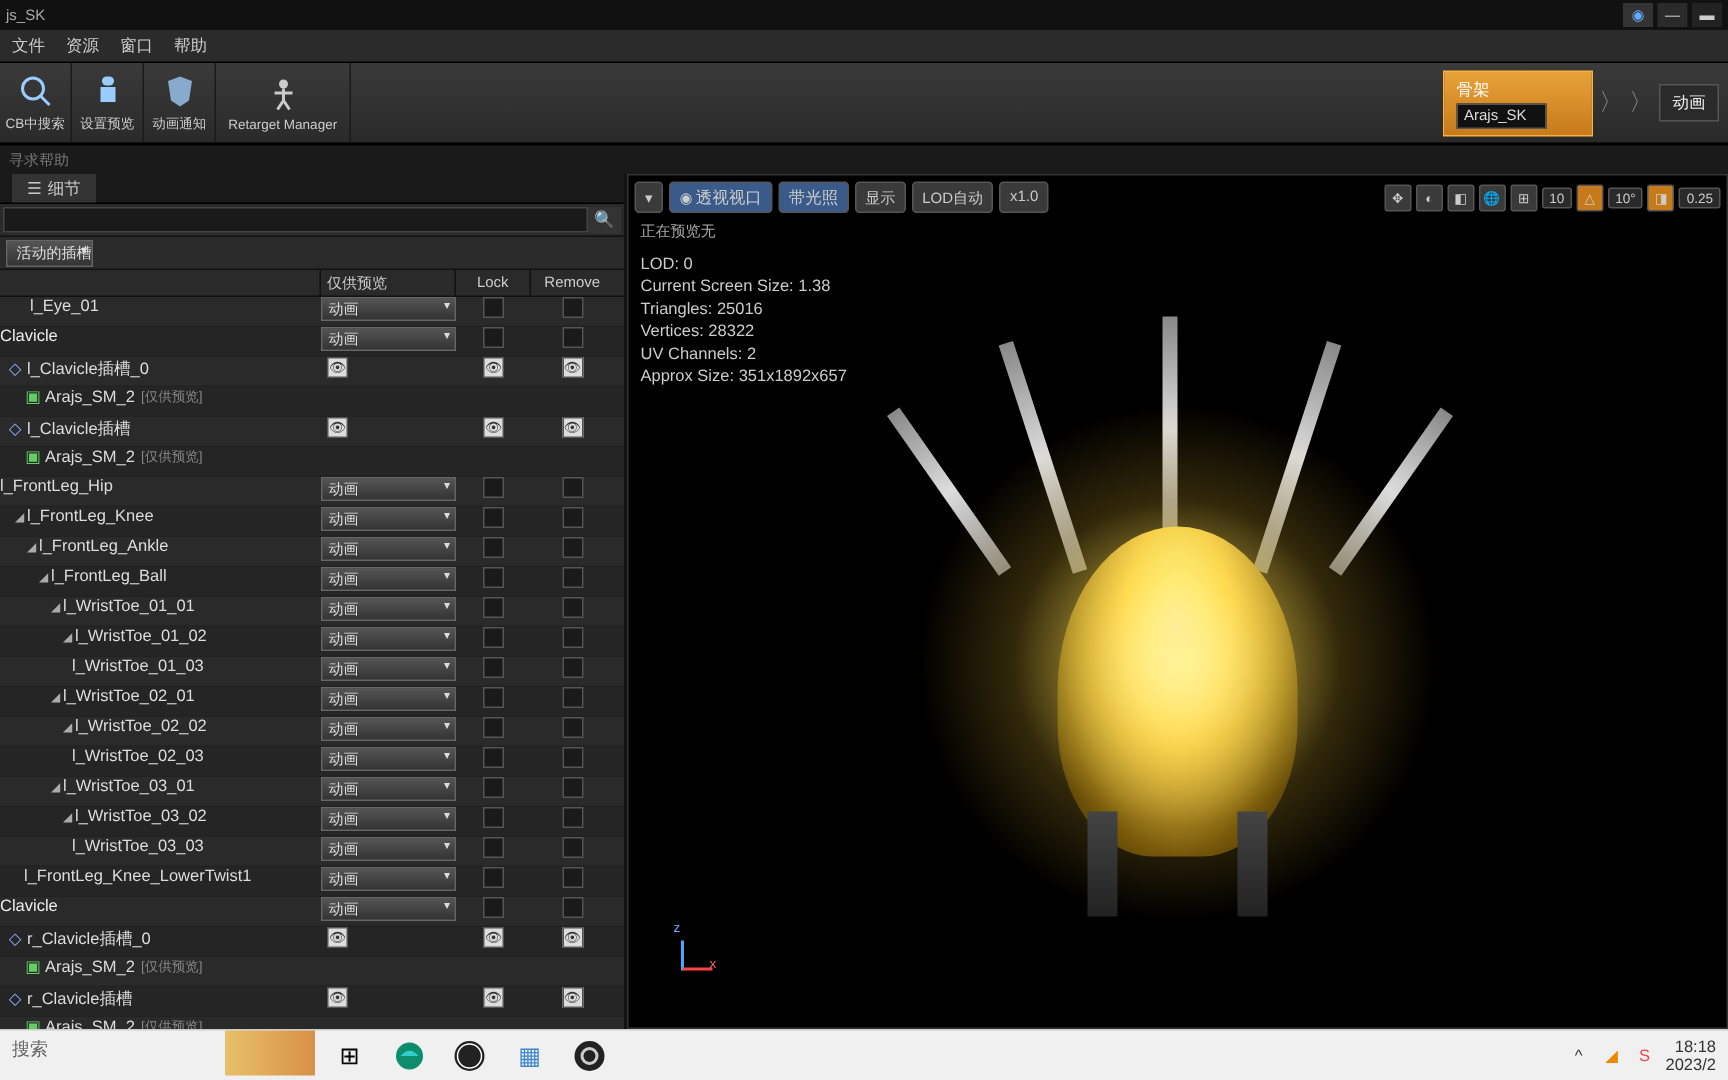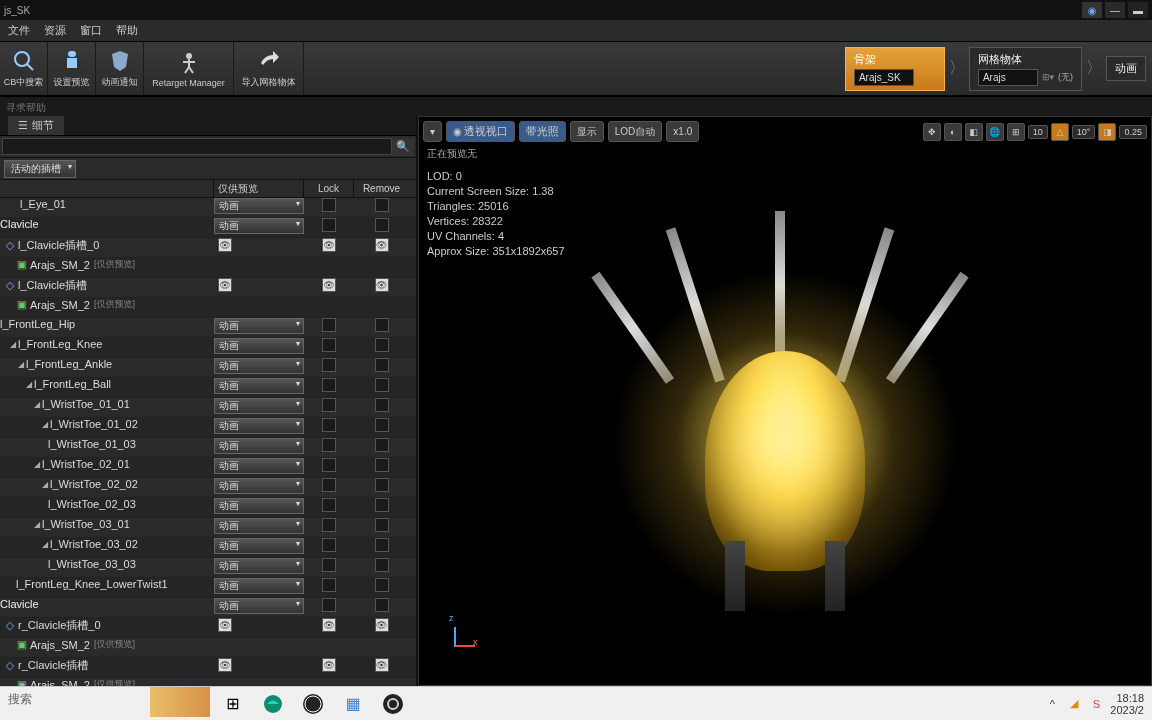--- a/index.html
+++ b/index.html
@@ -27,21 +27,21 @@
 .search-wrap{height:20px;background:#1a1a1a;border-top:1px solid #000;padding:4px 6px}
 .search-inp{width:100%;background:#1a1a1a;border:none;color:#999;font-size:10px}
 .main{display:flex;height:570px}
 .left-panel{width:418px;display:flex;flex-direction:column;background:#2a2a2a;border-right:2px solid #111}
 .detail-tab{height:20px;background:#1a1a1a;display:flex;align-items:center;padding:0 8px;border-bottom:1px solid #000}
 .detail-tab .tab{padding:2px 10px;background:#333;color:#ccc;font-size:10px;display:flex;align-items:center;gap:4px}
 .search-row{height:22px;display:flex;align-items:center;padding:2px;border-bottom:1px solid #111}
 .search-row input{flex:1;background:#1a1a1a;border:1px solid #444;padding:2px 4px;color:#aaa;font-size:10px}
 .search-row .sico{width:22px;height:18px;background:#333;display:flex;align-items:center;justify-content:center;color:#888}
 .filter-row{height:22px;background:#2a2a2a;display:flex;align-items:center;padding:2px 4px;border-bottom:1px solid #111}
-.filter-row .drop{background:linear-gradient(#555,#333);border:1px solid #666;padding:1px 14px 1px 6px;color:#ddd;font-size:10px;position:relative}
+.filter-row .drop{background:linear-gradient(#555,#333);border:1px solid #666;padding:1px 0 1px 6px;color:#ddd;font-size:10px;position:relative}
 .filter-row .drop::after{content:"▾";position:absolute;right:3px;top:1px;font-size:8px}
 .header-row{height:18px;background:#2a2a2a;display:flex;border-bottom:1px solid #111}
 .header-row .h1{width:214px;border-right:1px solid #111}
 .header-row .h2{width:90px;color:#ccc;font-size:10px;display:flex;align-items:center;padding-left:4px;border-right:1px solid #111}
 .header-row .h3{width:50px;color:#ccc;font-size:10px;display:flex;align-items:center;justify-content:center;border-right:1px solid #111}
 .header-row .h4{width:55px;color:#ccc;font-size:10px;display:flex;align-items:center;justify-content:center}
 .tree{flex:1;overflow-y:auto;background:#2a2a2a;position:relative}
 .tree::-webkit-scrollbar{width:12px}
 .tree::-webkit-scrollbar-track{background:#1a1a1a}
 .tree::-webkit-scrollbar-thumb{background:#555;border:1px solid #333}
@@ -148,45 +148,29 @@
           <svg width="24" height="24">
             <circle cx="12" cy="5" r="3" fill="#ccc"></circle>
             <line x1="12" y1="8" x2="12" y2="16" stroke="#ccc" stroke-width="2"></line>
             <line x1="6" y1="11" x2="18" y2="11" stroke="#ccc" stroke-width="2"></line>
             <line x1="12" y1="16" x2="8" y2="22" stroke="#ccc" stroke-width="2"></line>
             <line x1="12" y1="16" x2="16" y2="22" stroke="#ccc" stroke-width="2"></line>
           </svg>
         </div>
       <div class="lbl">Retarget Manager</div>
     </div>
-    <div class="tool-btn" style="width:70px">
-      <div class="ico">
-          <svg width="24" height="24">
-            <path d="M4 14 Q8 6 16 6 L16 2 L22 8 L16 14 L16 10 Q10 10 6 16Z" fill="#ddd"></path>
-          </svg>
-        </div>
-      <div class="lbl">导入网格物体</div>
-    </div>
   </div>
   <div class="toolbar-right">
     <div class="mode-tab active">
       <div class="t1">骨架</div>
       <div class="t2">
           <span class="asset">Arajs_SK</span>
         </div>
     </div>
     <span style="color:#888;font-size:16px">〉</span>
-    <div class="mode-tab">
-      <div class="t1">网格物体</div>
-      <div class="t2">
-          <span class="asset">Arajs</span>
-          <span style="color:#888;font-size:9px">⊞▾</span>
-          <span style="color:#aaa;font-size:9px">(无)</span>
-        </div>
-    </div>
     <span style="color:#888;font-size:16px">〉</span>
     <div class="mode-tab" style="min-width:40px">
       <div class="t1">动画</div>
     </div>
   </div>
 </div>
 
 <div class="search-wrap"><input class="search-inp" placeholder="寻求帮助" style=""></div>
 
 <div class="main">
@@ -610,21 +594,21 @@
         <div class="vp-ico orange">◨</div>
         <div class="vp-num">0.25</div>
       </div>
     </div>
     <div class="vp-status">正在预览无</div>
     <div class="vp-stats">
       <div>LOD: 0</div>
       <div>Current Screen Size: 1.38</div>
       <div>Triangles: 25016</div>
       <div>Vertices: 28322</div>
-      <div>UV Channels: 4</div>
+      <div>UV Channels: 2</div>
       <div>Approx Size: 351x1892x657</div>
     </div>
     <div class="vp-render">
       <div class="render-mesh">
         <div class="spike s1"></div>
           <div class="spike s2"></div>
           <div class="spike s3"></div>
           <div class="spike s4"></div>
           <div class="spike s5"></div>
         <div class="body-mass"></div>

